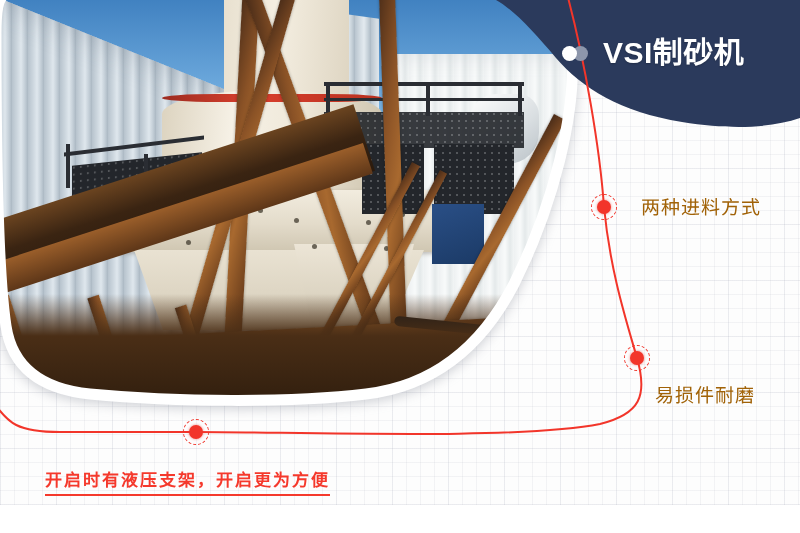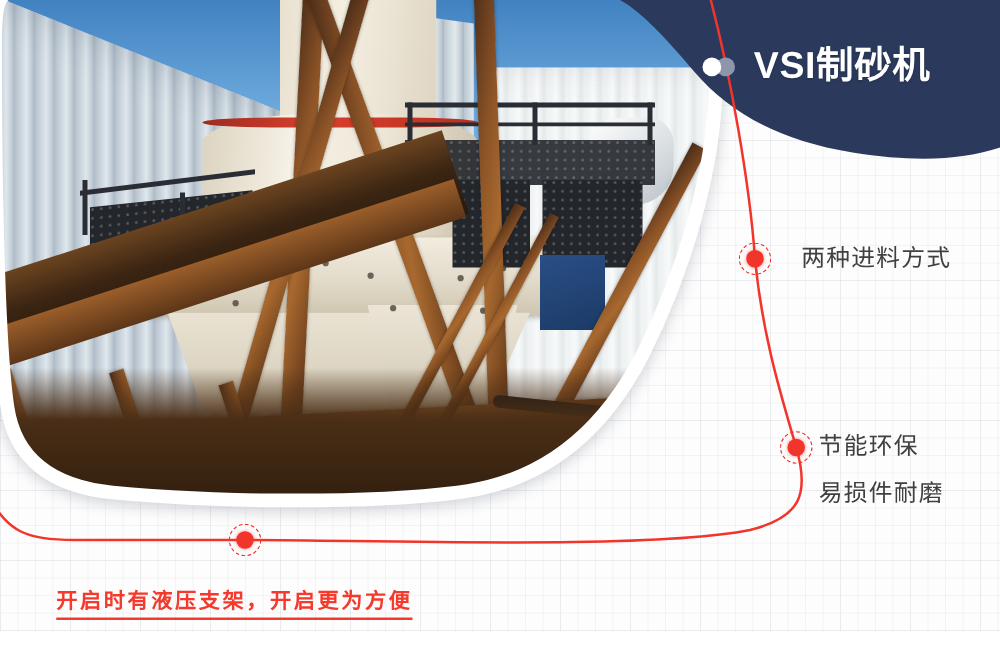--- a/index.html
+++ b/index.html
@@ -211,21 +211,21 @@
   .dot .core{
     position:absolute;left:6px;top:6px;width:14px;height:14px;border-radius:50%;
     background:#f2352a;box-shadow:0 0 3px rgba(240,52,42,.6);
   }
   #dot-feed{left:591px;top:194px;}
   #dot-eco{left:624px;top:345px;}
   #dot-bottom{left:183px;top:419px;}
 
   
   .label{
-    position:absolute;color:#404040;font-size:19px;line-height:1.35;
+    position:absolute;color:#a16207;font-size:19px;line-height:1.35;
     white-space:nowrap;letter-spacing:1px;
   }
   #label-feed{left:641px;top:195px;}
   #label-eco{left:655px;top:345px;}
   #label-wear{left:655px;top:383px;text-align:center;}
 
   
   .caption{
     position:absolute;left:45px;top:466px;
     color:#f5392c;font-size:17px;font-weight:bold;letter-spacing:2px;
@@ -373,18 +373,17 @@
   <div class="dot" id="dot-eco">
     <span class="ring"></span>
     <span class="core"></span>
   </div>
   <div class="dot" id="dot-bottom">
     <span class="ring"></span>
     <span class="core"></span>
   </div>
 
   <div class="label" id="label-feed">两种进料方式</div>
-  <div class="label" id="label-eco">节能环保</div>
   <div class="label" id="label-wear">易损件耐磨</div>
 
   <div class="caption">开启时有液压支架，开启更为方便</div>
 
 </div>
 
 </body></html>

